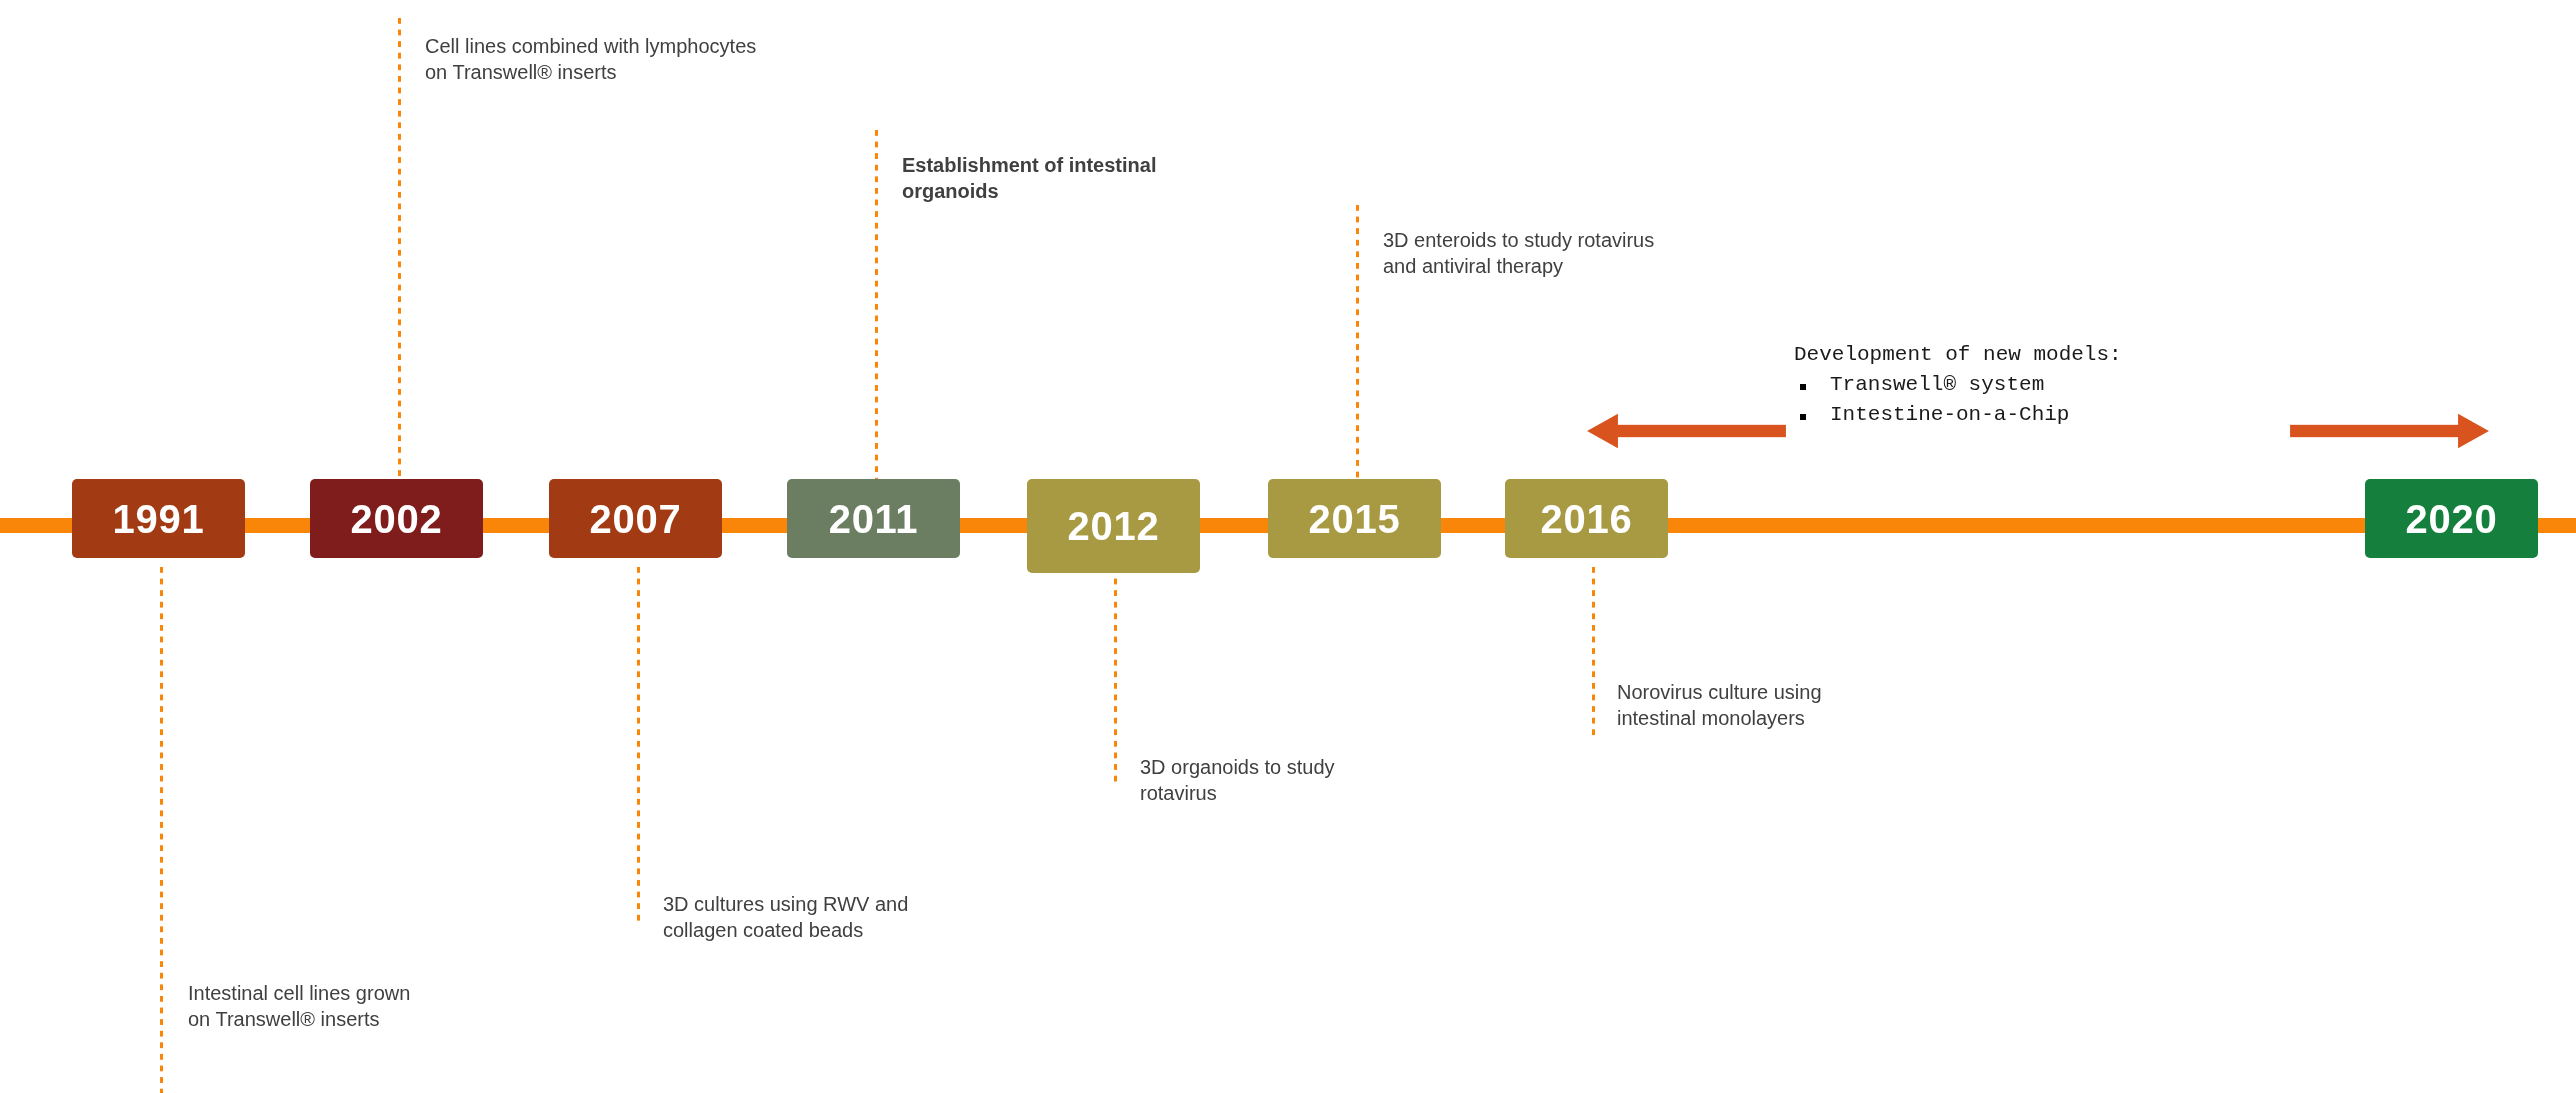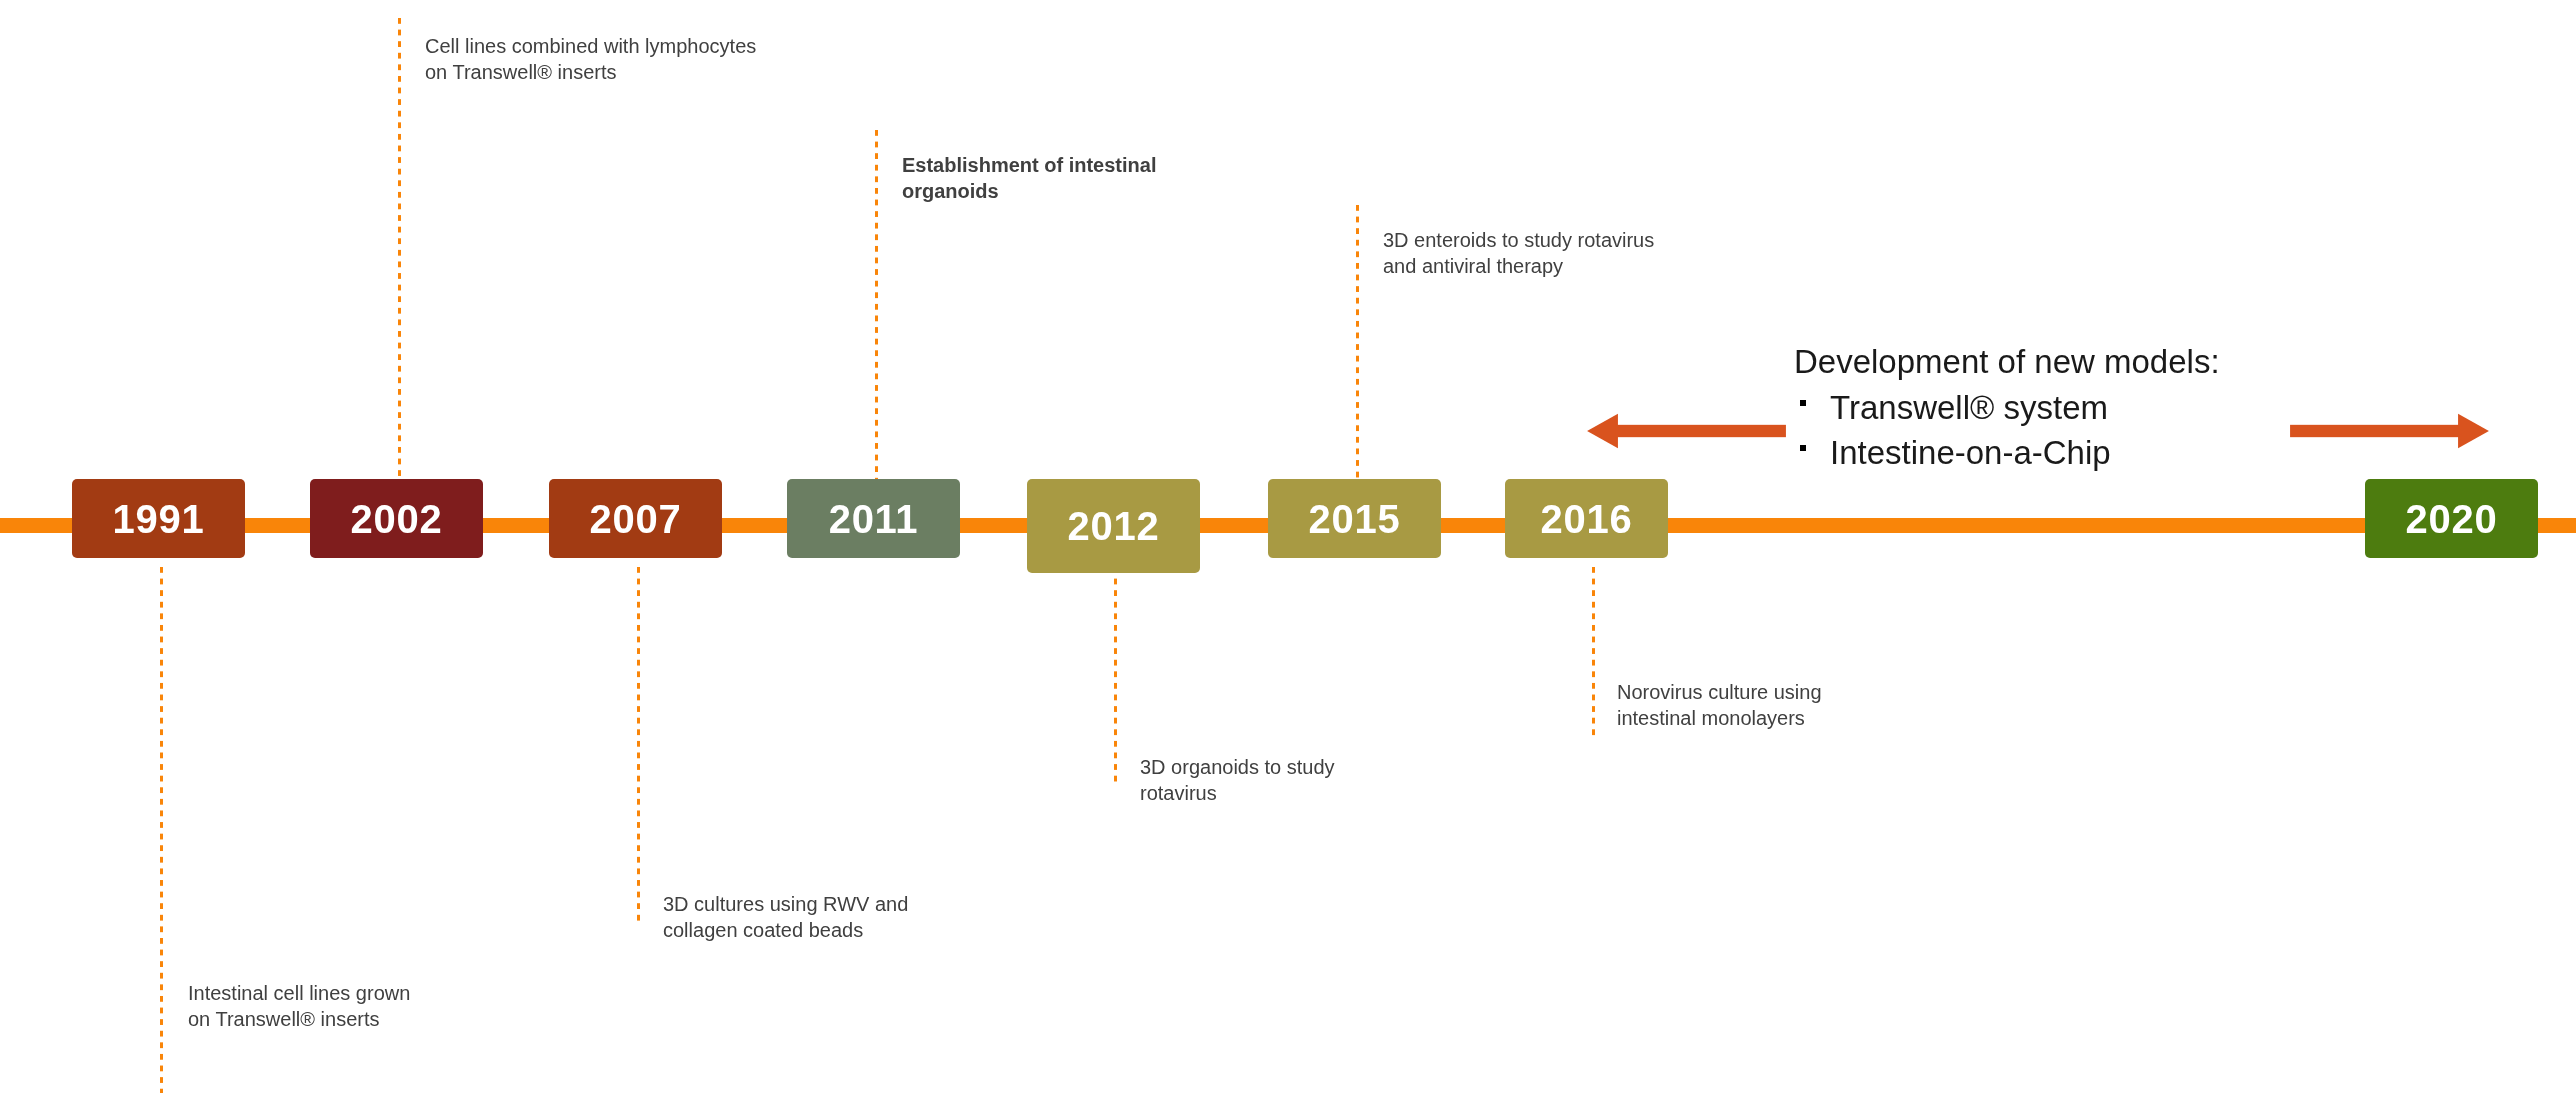--- a/index.html
+++ b/index.html
@@ -64,23 +64,24 @@
     line-height: 1.30;
     color: #404040;
     font-family: "Liberation Sans", "DejaVu Sans", sans-serif;
     white-space: pre-line;
   }
   .note.bold { font-weight: bold; }
 
   
   .models-block {
     position: absolute;
-    font-size: 33px;
+    font-size: 21px;
     line-height: 1.30;
     color: #1a1a1a;
+    font-family: Liberation Mono, monospace;
   }
   .models-title { margin-bottom: 2.7px; }
   .models-list {
     list-style: none;
     margin: 0;
     padding: 0;
   }
   .models-list li {
     position: relative;
     padding-left: 36px;
@@ -137,21 +138,21 @@
   </div>
 
   <div class="year-box" style="left:1268px; top:479px; width:173px; height:79px; background:#A89A43;">
     <span>2015</span>
   </div>
 
   <div class="year-box" style="left:1505px; top:479px; width:163px; height:79px; background:#A89A43;">
     <span>2016</span>
   </div>
 
-  <div class="year-box" style="left:2365px; top:479px; width:173px; height:79px; background:#4d7c0f;">
+  <div class="year-box" style="left:2365px; top:479px; width:173px; height:79px; background:#15803d;">
     <span>2020</span>
   </div>
 
   <div class="note" style="left:425px; top:33px; width:657px;">Cell lines combined with lymphocytes
 on Transwell® inserts</div>
 
   <div class="note bold" style="left:902px; top:152px; width:616px;">Establishment of intestinal
 organoids</div>
 
   <div class="note" style="left:1383px; top:227px; width:657px;">3D enteroids to study rotavirus

